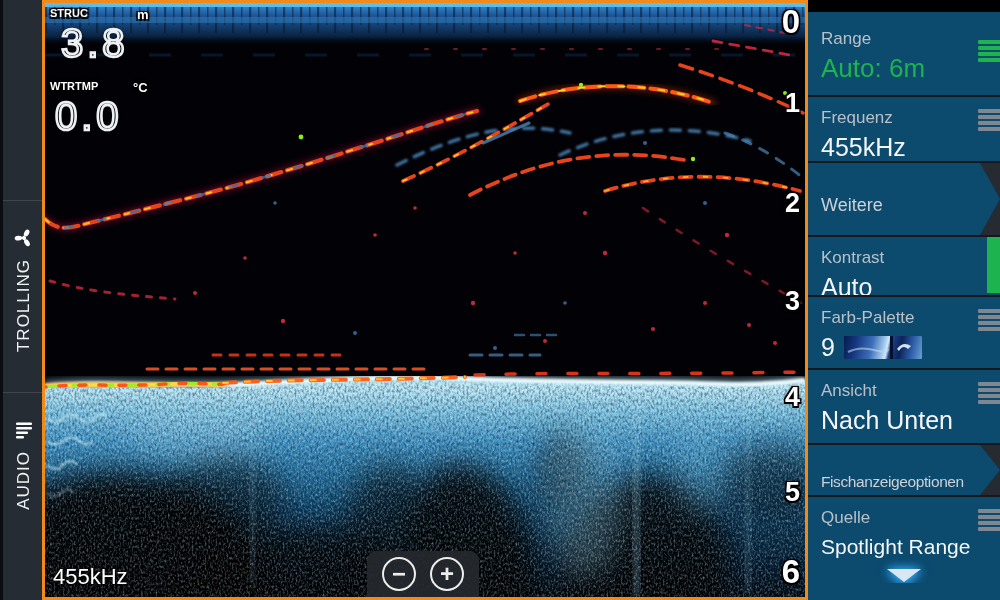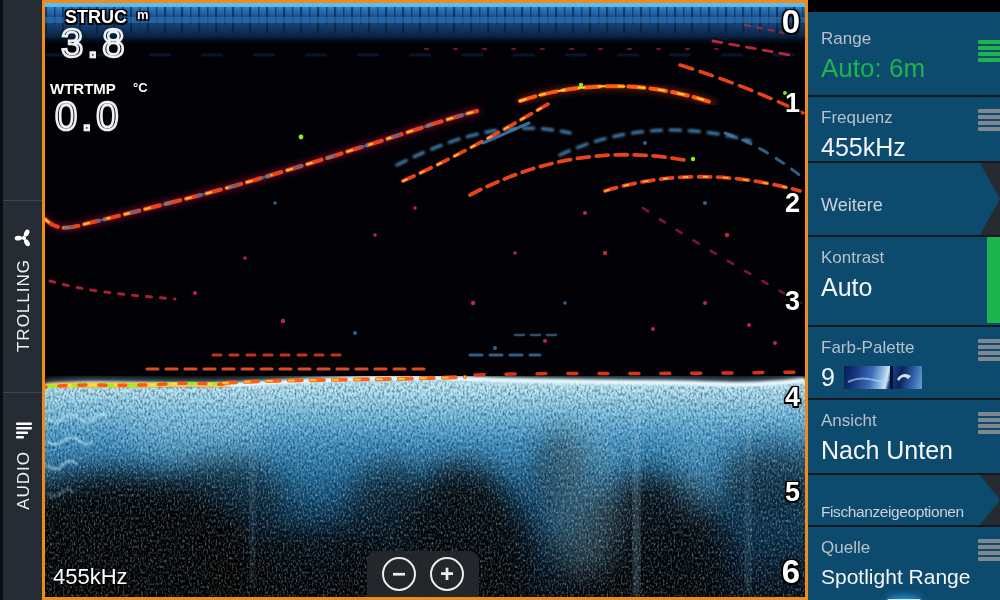--- a/index.html
+++ b/index.html
@@ -24,44 +24,44 @@
                 border:3px solid #ef8a1b; background:#020206; }
   #sonar-stage { position:absolute; inset:0; overflow:hidden; }
   #sonar-svg { position:absolute; left:0; top:0; width:760px; height:594px; }
 
   .outline-sm { color:#fff; font-weight:700;
     text-shadow:-1.5px -1.5px 0 #000, 1.5px -1.5px 0 #000, -1.5px 1.5px 0 #000, 1.5px 1.5px 0 #000, 0 0 4px #000; }
   .big-val { font-weight:400; font-size:40px; letter-spacing:4px;
     color:rgba(8,14,24,.38); -webkit-text-stroke:2.6px #eef1f3;
     text-shadow:0 0 4px rgba(0,0,0,.85); }
 
-  #readout-struc  { position:absolute; left:20px;  top:4px;  font-size:18px;text-align:right; }
+  #readout-struc  { position:absolute; left:5px;  top:4px;  font-size:11px;text-align:right; }
   #unit-m         { position:absolute; left:92px; top:4px;  font-size:13px; }
   #val-struc      { position:absolute; left:16px; top:18px; }
-  #readout-wtrtmp { position:absolute; left:5px;  top:77px; font-size:15px; }
+  #readout-wtrtmp { position:absolute; left:5px;  top:77px; font-size:11px; }
   #unit-c         { position:absolute; left:88px; top:77px; font-size:13px; }
   #val-wtrtmp     { position:absolute; left:10px; top:91px; }
 
   .depth-num { position:absolute; right:5px; font-size:27px; text-align:right; }
   .depth-big { font-size:33px; }
 
   #freq-label { position:absolute; left:8px; bottom:7px; color:#fff; font-size:22px;
                 text-shadow:0 0 4px #000, 1px 1px 2px #000; }
 
   #zoom-box { position:absolute; left:322px; bottom:0; width:112px; height:46px;
               background:rgba(37,41,46,.93); border-radius:9px 9px 0 0;
               display:flex; align-items:center; justify-content:center; gap:14px; }
   .zbtn { width:34px; height:34px; border:2.5px solid #ededed; border-radius:50%;
           color:#ededed; font-size:24px; font-weight:700; line-height:1;
           display:flex; align-items:center; justify-content:center; background:transparent; cursor:pointer; }
 
   
   #menu { position:absolute; left:808px; top:12px; width:192px; height:600px; background:#0c4a6e; }
   .mrow { position:relative; width:100%; border-bottom:2px solid #15181c; padding:10px 0 0 13px; overflow:hidden; }
-  .r1{height:85px;} .r2{height:66px;} .r3{height:74px;} .r4{height:90px;}
+  .r1{height:85px;} .r2{height:66px;} .r3{height:74px;} .r4{height:60px;}
   .r5{height:73px;} .r6{height:75px;} .r7{height:52px;} .r8{height:86px; border-bottom:none;}
   .mlabel { color:#b9c0c7; font-size:17px; line-height:22px; }
   .mvalue { color:#f4f6f8; font-size:25px; line-height:30px; margin-top:3px; white-space:nowrap; }
   .mvalue.green { color:#1db34f; font-size:26px; }
   .r1 { padding-top:16px; }
   .mlabel-solo { color:#ccd1d7; font-size:18px; }
   .r3 .mlabel-solo { margin-top:22px; }
   .r7 .mlabel-solo { margin-top:18px; font-size:15.5px; letter-spacing:-0.4px; }
 
   .hlines { position:absolute; right:-4px; top:12px; width:26px; }

